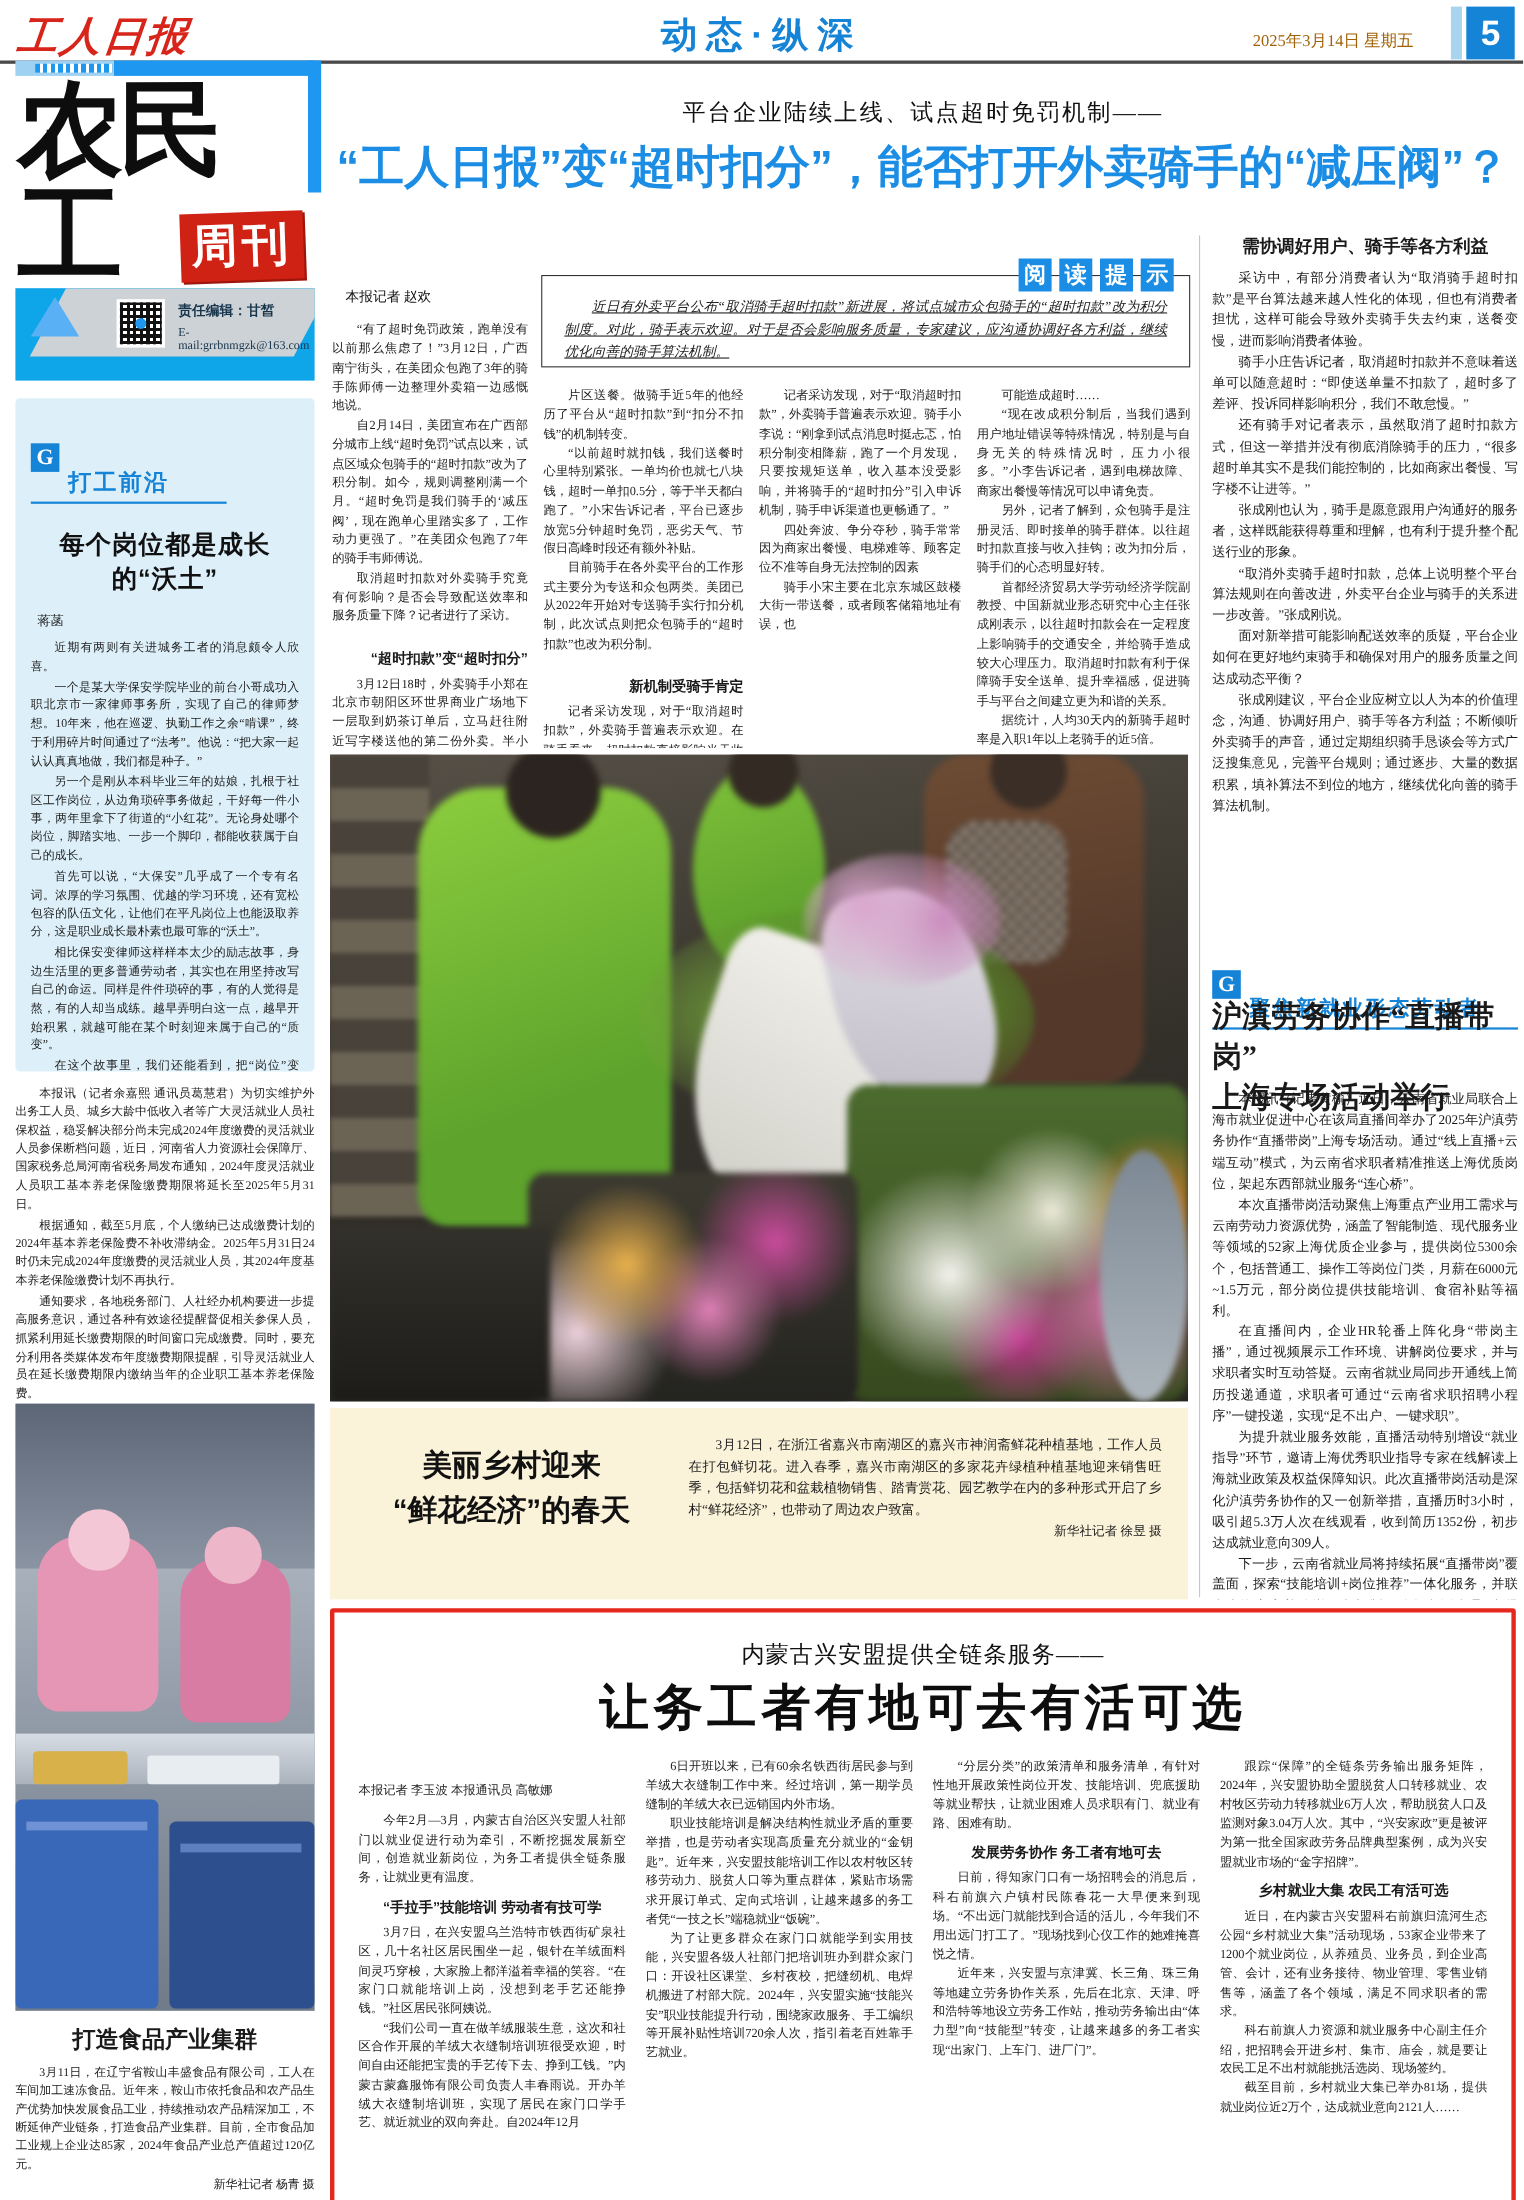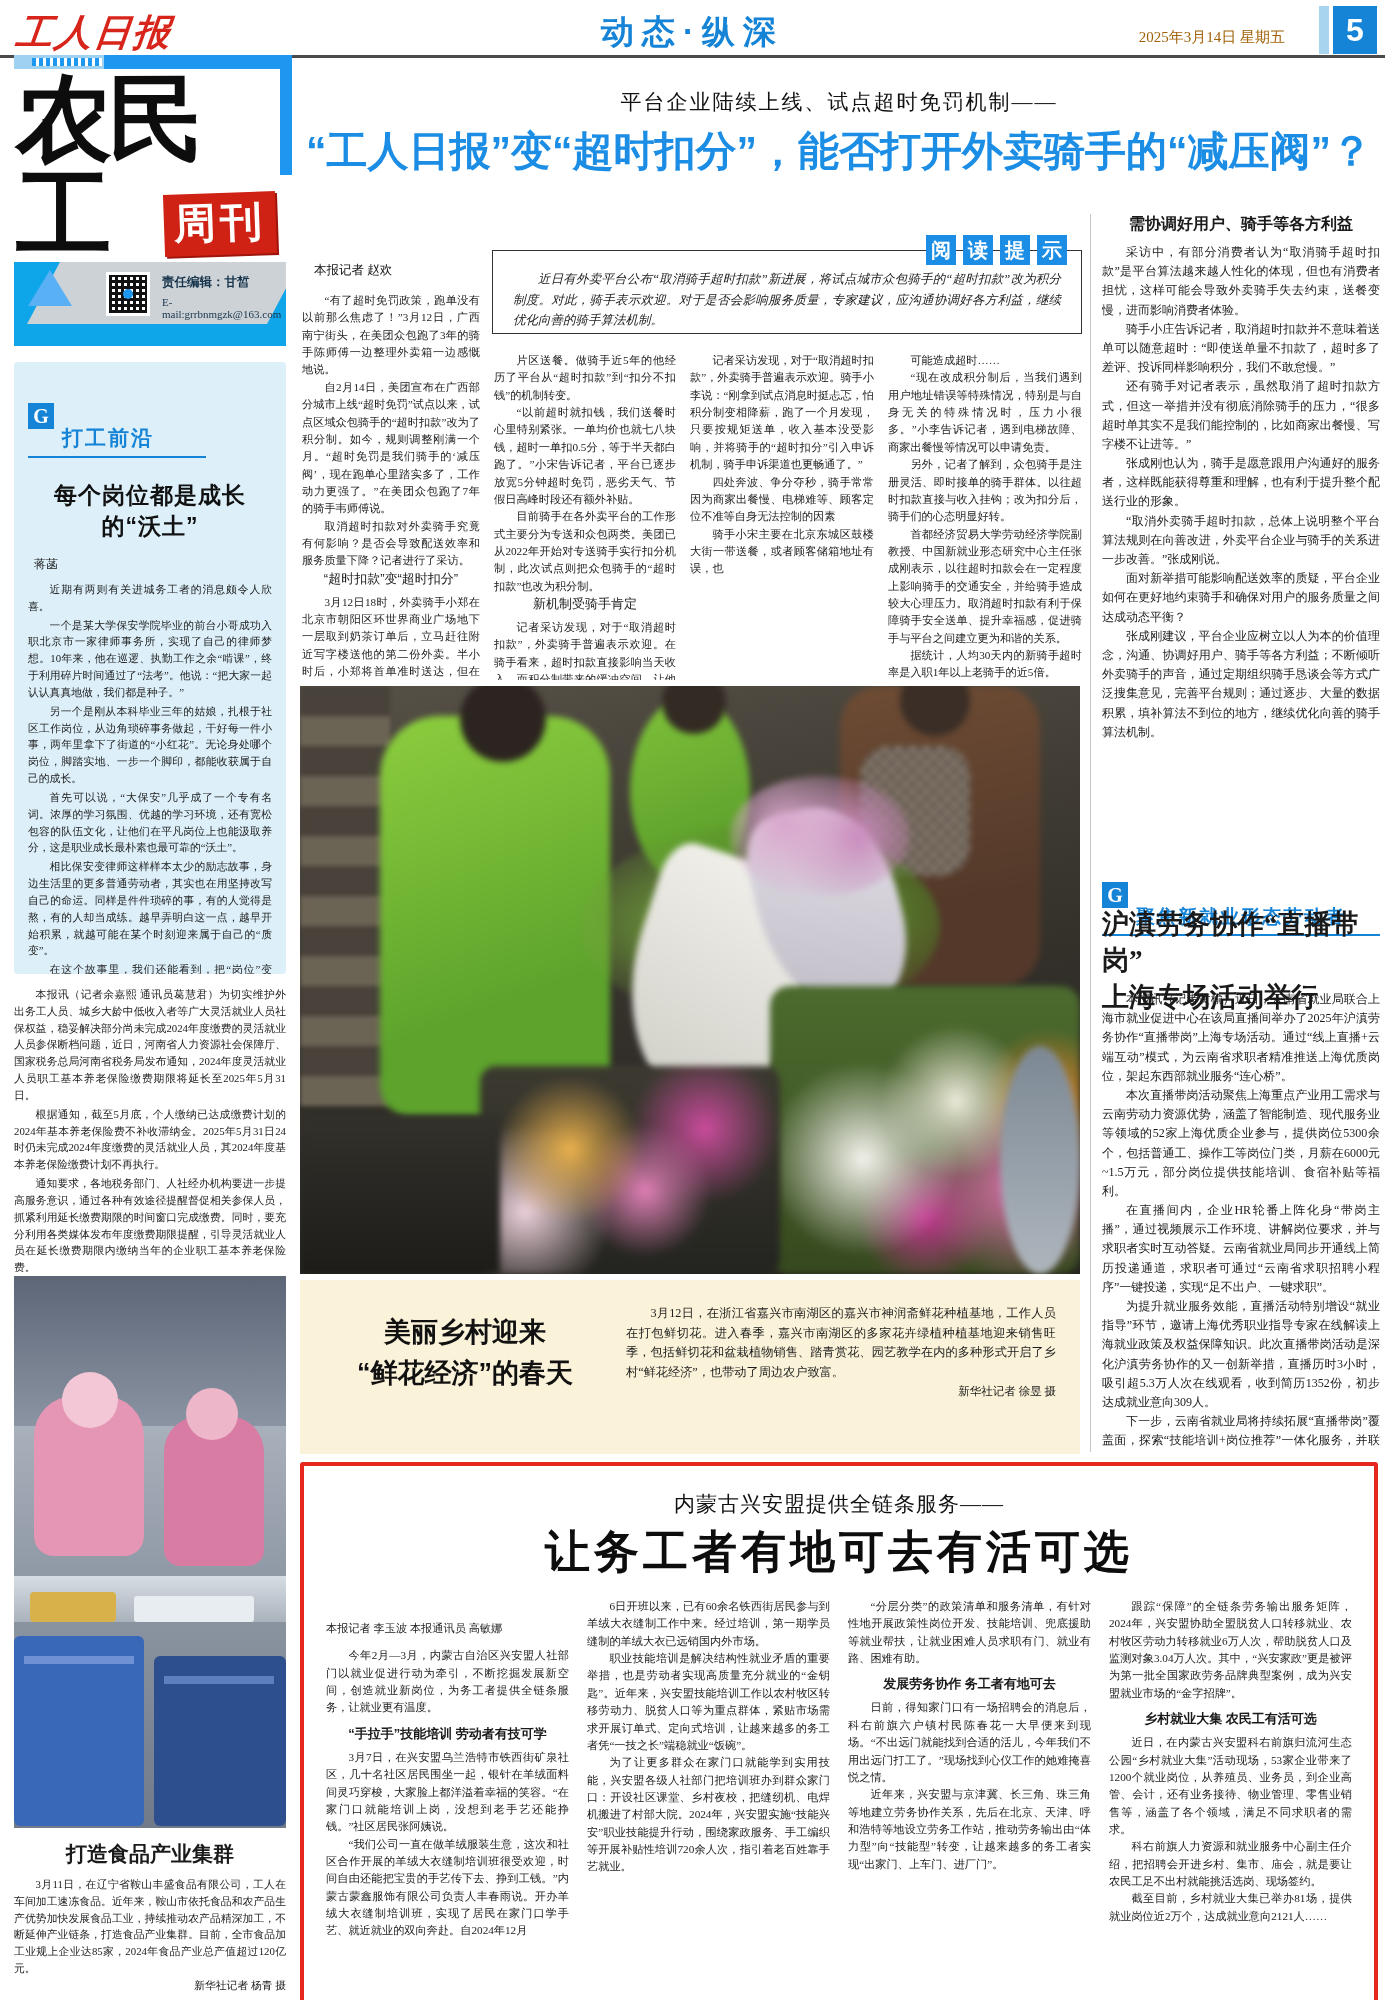--- a/index.html
+++ b/index.html
@@ -79,26 +79,26 @@
   .main-headline { position:absolute; left:300px; top:124px; width:1078px; text-align:center; font-size:41px;
           font-weight:900; color:#1b8de4; font-family:"Liberation Sans","DejaVu Sans",sans-serif; letter-spacing:0px; white-space:nowrap; }
   .main-byline { position:absolute; left:314px; top:262px; font-size:12.5px; color:#111; }
 
   
   .tip { position:absolute; left:492px; top:250px; width:590px; height:84px; border:1.5px solid #333; }
   .tip-label { position:absolute; right:14px; top:-16px; display:flex; gap:7px; background:transparent; padding-left:8px; }
   .tip-label span { width:30px; height:30px; background:#1b8de4; color:#fff; font-size:20px; font-weight:bold;
           text-align:center; line-height:30px; font-family:"Liberation Sans",sans-serif; }
   .tip-text { padding:18px 20px 8px; font-size:12.5px; line-height:1.65; text-align:justify; text-indent:2em;
-          font-style:italic; color:#222; }
+          font-style:italic; color:#222;text-decoration:underline; }
 
   
   .ncol { position:absolute; overflow:hidden; }
   .ncol p { font-size:11.2px; line-height:1.55; text-align:justify; text-indent:2em; color:#1c1c1c; }
-  .ncol .sub { font-size:13px; font-weight:normal; text-align:center; margin:0 0 6px; text-indent:0;
+  .ncol .sub { font-size:13px; font-weight:bold; text-align:right; margin:20px 0 6px; text-indent:0;
           font-family:"Liberation Sans",sans-serif; }
   .c1 { left:302px; top:292px; width:178px; height:388px; }
   .c2 { left:494px; top:352px; width:182px; height:328px; }
   .c3 { left:690px; top:352px; width:184px; height:328px; }
   .c4 { left:888px; top:352px; width:194px; height:328px; }
 
   .vrule { position:absolute; left:1090px; top:214px; width:1px; height:1238px; background:#c6c6c6; }
 
   
   .rint { position:absolute; left:1102px; top:214px; width:278px; height:638px; overflow:hidden; }

